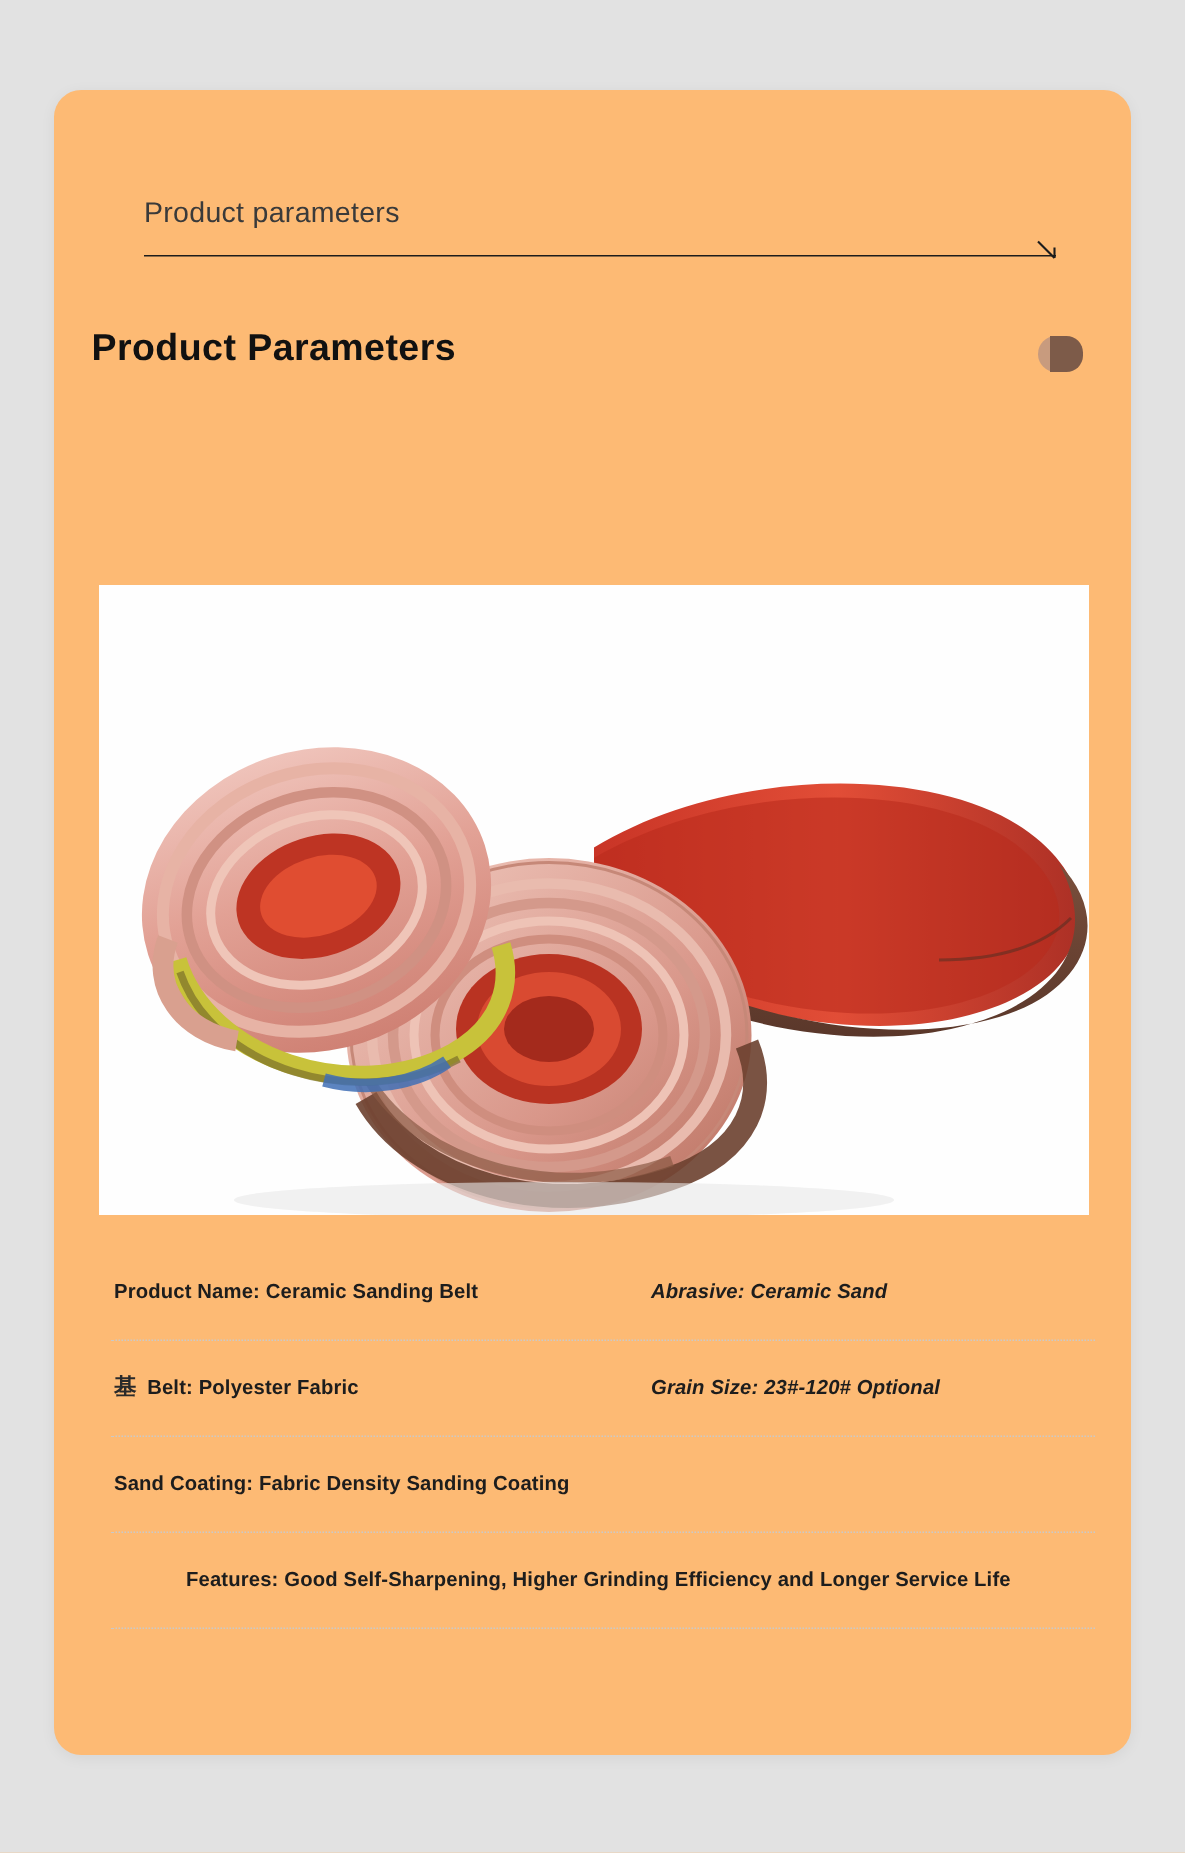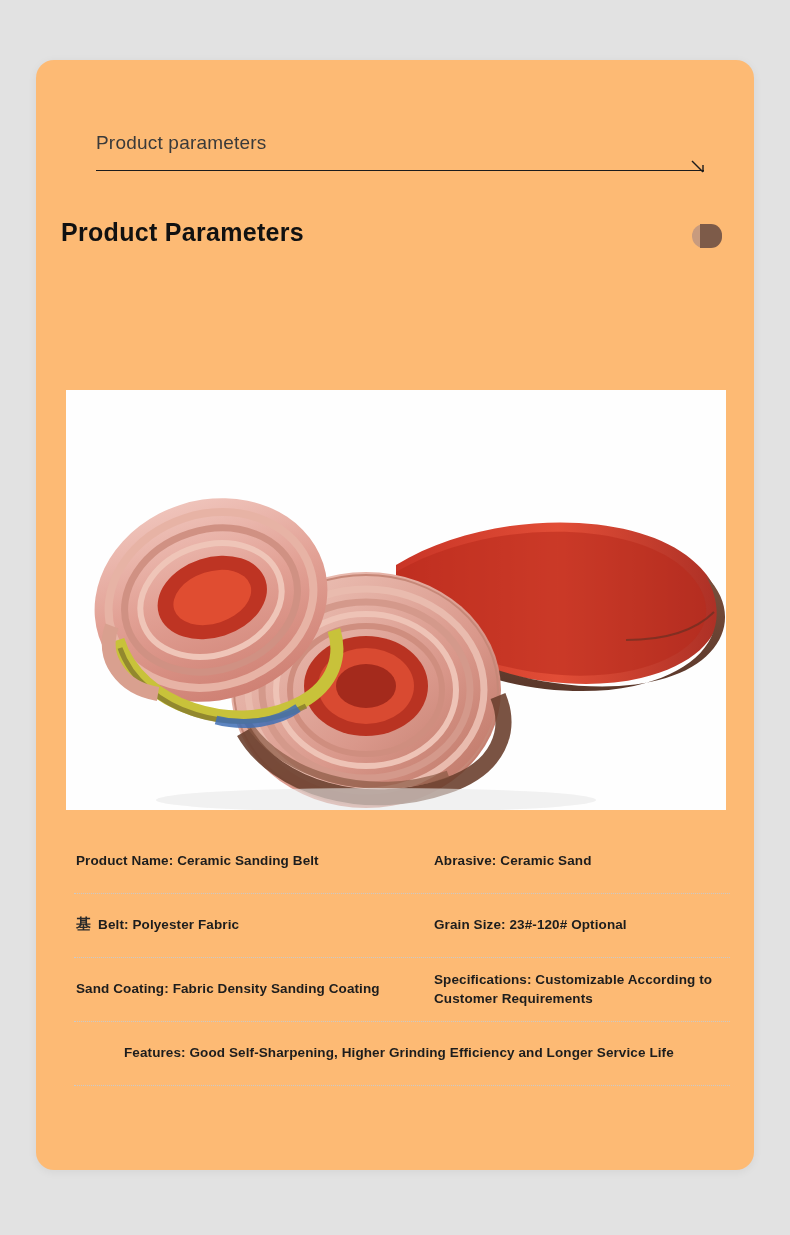--- a/index.html
+++ b/index.html
@@ -125,20 +125,21 @@
     display: flex;
     align-items: flex-start;
     gap: 7px;
     padding-left: 2px;
     box-sizing: border-box;
   }
   .spec-right {
     flex: 1;
     padding-left: 2px;
     box-sizing: border-box;
+    font-style: italic;
   }
   .full-row .spec-left { width: 100%; margin-left: 48px; }
   .cjk-icon {
     font-size: 15px;
     color: #2a2a2a;
     line-height: 1.25;
     flex: 0 0 auto;
     font-family: "DejaVu Sans", sans-serif;
   }
 </style>
@@ -246,21 +247,20 @@
         <span class="cjk-icon">基</span>
         <span>Belt: Polyester Fabric</span>
       </div>
       <div class="spec-right spec-cell">Grain Size: 23#-120# Optional</div>
     </div>
 
     <div class="spec-row">
       <div class="spec-left spec-cell">
         <span>Sand Coating: Fabric Density Sanding Coating</span>
       </div>
-      <div class="spec-right spec-cell">Specifications: Customizable According to Customer Requirements</div>
     </div>
 
     <div class="spec-row full-row">
       <div class="spec-left spec-cell">
         <span>Features: Good Self-Sharpening, Higher Grinding Efficiency and Longer Service Life</span>
       </div>
     </div>
 
   </div>
 

